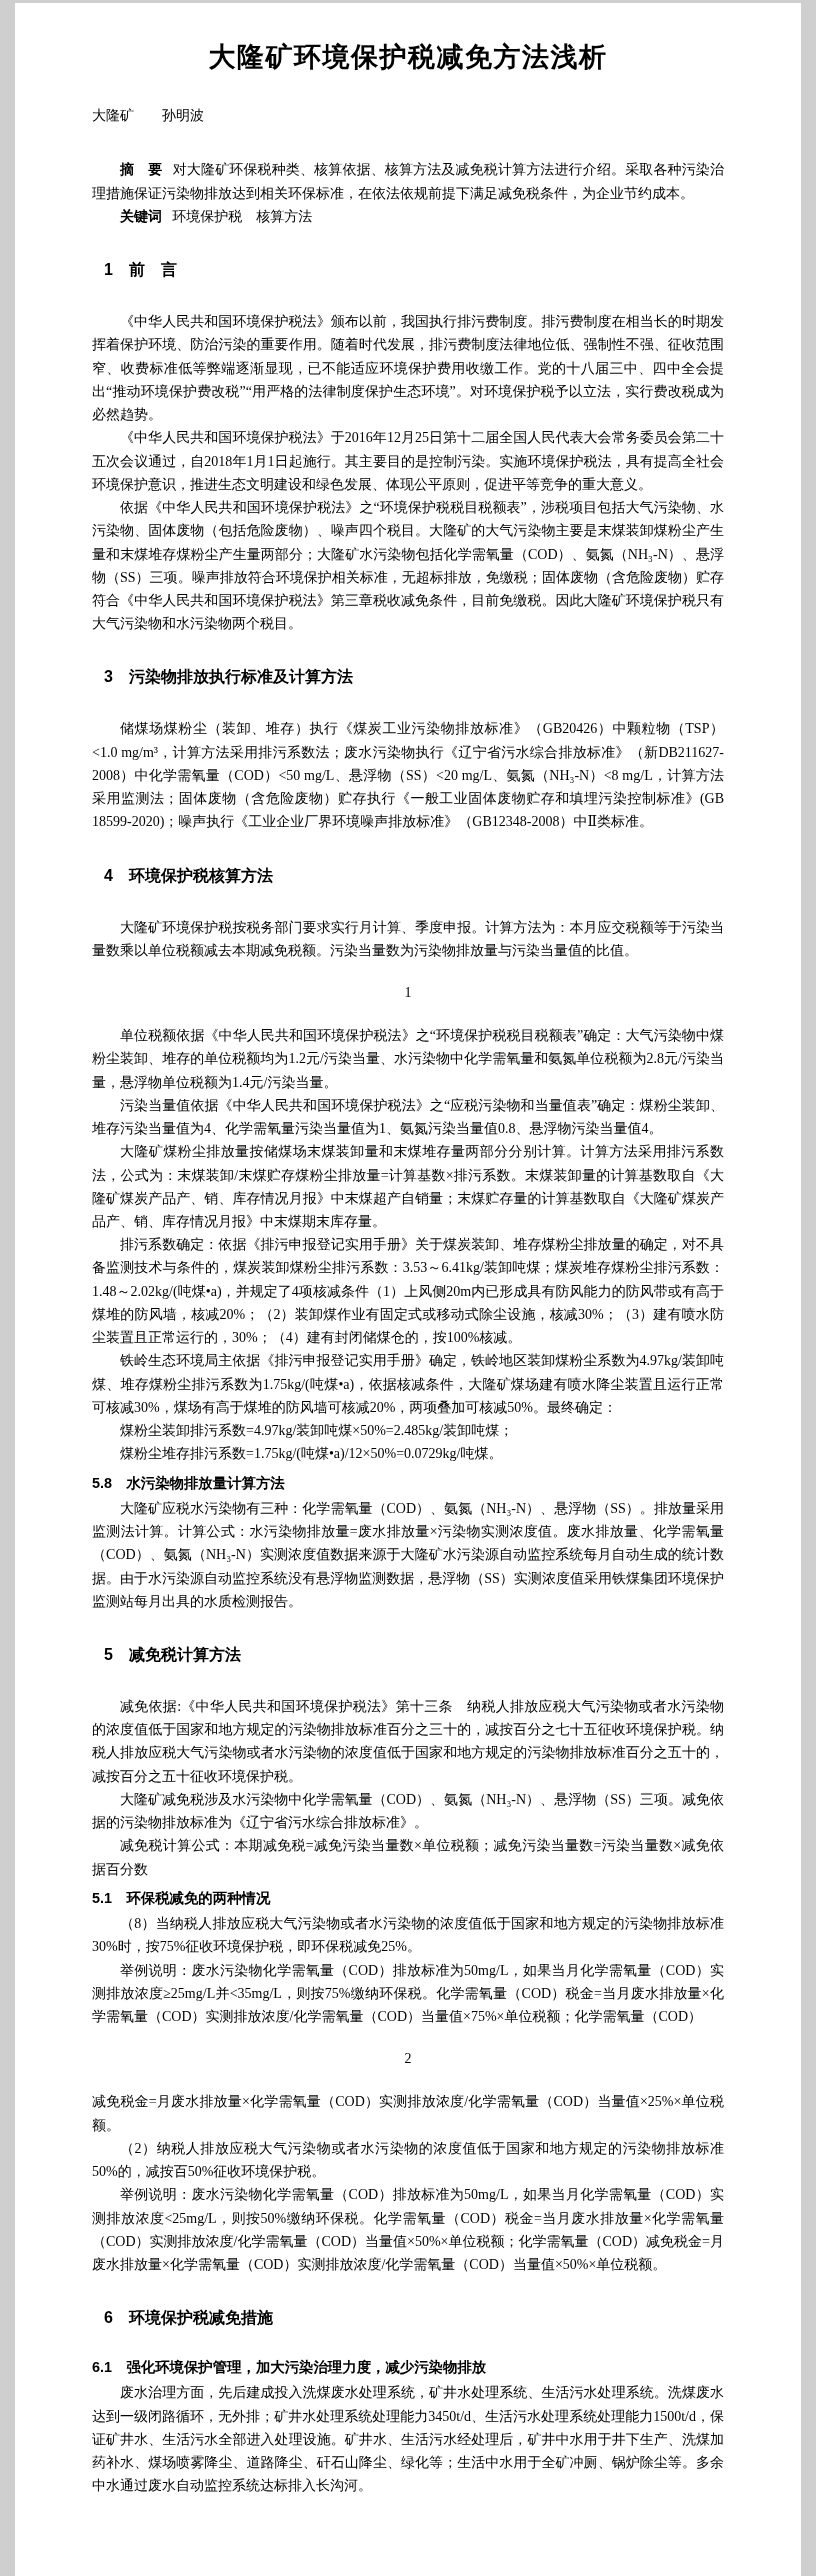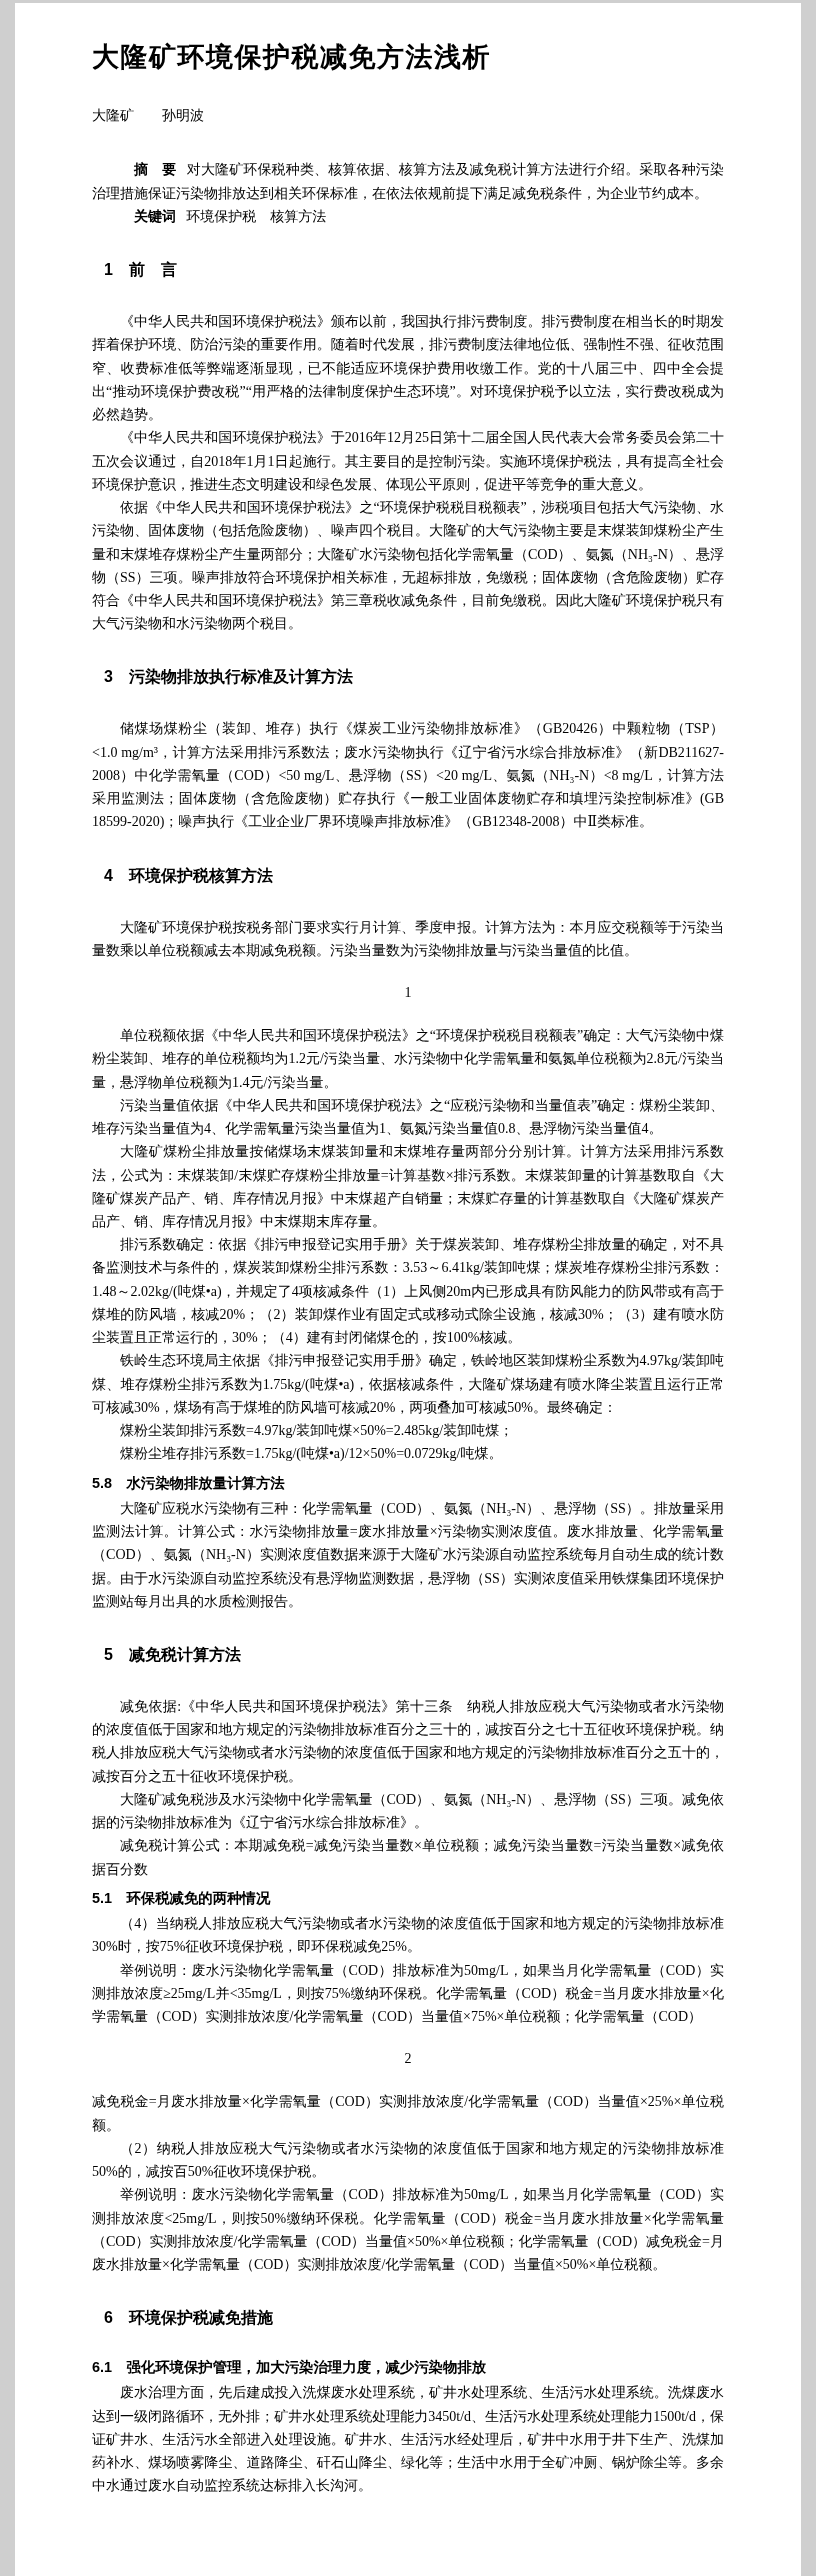--- a/index.html
+++ b/index.html
@@ -6,22 +6,22 @@
   html, body { margin: 0; padding: 0; background: #cfcfcf; }
   .page {
     width: 786px;
     margin: 3.1px auto;
     background: #ffffff;
     padding: 24px 77px 77px;
     min-height: 3291px;
     color: #000;
     font-family: "Liberation Serif", "DejaVu Serif", serif;
   }
-  .hei, h1, h2, h3, .table-caption { font-family: "Liberation Sans", "DejaVu Sans", sans-serif; margin-left: 14px; }
-  h1.title { font-size: 27px; font-weight: bold; margin: 12.4px 0 32px; letter-spacing: 1.5px; }
+  .hei, h1, h2, h3, .table-caption { font-family: "Liberation Sans", "DejaVu Sans", sans-serif; }
+  h1.title { font-size: 27px; text-align: center; font-weight: bold; margin: 12.4px 0 32px; letter-spacing: 1.5px; }
   .byline { font-size: 14px; margin: 0 0 33px; }
   .para { font-size: 14px; line-height: 1.66; text-align: justify; text-indent: 2em; margin: 0; }
   .noindent { text-indent: 0; }
   .para b.label { margin-right: 10.3px; }
   h2 { font-size: 16px; font-weight: bold; margin: 32px 12px 29px; }
   h3 { font-size: 14.4px; font-weight: bold; margin: 8.2px 0 4.1px; }
   .page-number { font-size: 14px; text-align: center; margin: 23px 0; }
 </style>
 </head>
 <body>
@@ -61,21 +61,21 @@
 
   <h3>5.8　水污染物排放量计算方法</h3>
   <p class="para">大隆矿应税水污染物有三种：化学需氧量（COD）、氨氮（NH₃-N）、悬浮物（SS）。排放量采用监测法计算。计算公式：水污染物排放量=废水排放量×污染物实测浓度值。废水排放量、化学需氧量（COD）、氨氮（NH₃-N）实测浓度值数据来源于大隆矿水污染源自动监控系统每月自动生成的统计数据。由于水污染源自动监控系统没有悬浮物监测数据，悬浮物（SS）实测浓度值采用铁煤集团环境保护监测站每月出具的水质检测报告。</p>
 
   <h2>5　减免税计算方法</h2>
   <p class="para">减免依据:《中华人民共和国环境保护税法》第十三条　纳税人排放应税大气污染物或者水污染物的浓度值低于国家和地方规定的污染物排放标准百分之三十的，减按百分之七十五征收环境保护税。纳税人排放应税大气污染物或者水污染物的浓度值低于国家和地方规定的污染物排放标准百分之五十的，减按百分之五十征收环境保护税。</p>
   <p class="para">大隆矿减免税涉及水污染物中化学需氧量（COD）、氨氮（NH₃-N）、悬浮物（SS）三项。减免依据的污染物排放标准为《辽宁省污水综合排放标准》。</p>
   <p class="para">减免税计算公式：本期减免税=减免污染当量数×单位税额；减免污染当量数=污染当量数×减免依据百分数</p>
 
   <h3>5.1　环保税减免的两种情况</h3>
-  <p class="para">（4）当纳税人排放应税大气污染物或者水污染物的浓度值低于国家和地方规定的污染物排放标准30%时，按75%征收环境保护税，即环保税减免25%。</p>
+  <p class="para">（8）当纳税人排放应税大气污染物或者水污染物的浓度值低于国家和地方规定的污染物排放标准30%时，按75%征收环境保护税，即环保税减免25%。</p>
   <p class="para">举例说明：废水污染物化学需氧量（COD）排放标准为50mg/L，如果当月化学需氧量（COD）实测排放浓度≥25mg/L并&lt;35mg/L，则按75%缴纳环保税。化学需氧量（COD）税金=当月废水排放量×化学需氧量（COD）实测排放浓度/化学需氧量（COD）当量值×75%×单位税额；化学需氧量（COD）</p>
 
   <div class="page-number">2</div>
 
   <p class="para noindent">减免税金=月废水排放量×化学需氧量（COD）实测排放浓度/化学需氧量（COD）当量值×25%×单位税额。</p>
   <p class="para">（2）纳税人排放应税大气污染物或者水污染物的浓度值低于国家和地方规定的污染物排放标准50%的，减按百50%征收环境保护税。</p>
   <p class="para">举例说明：废水污染物化学需氧量（COD）排放标准为50mg/L，如果当月化学需氧量（COD）实测排放浓度&lt;25mg/L，则按50%缴纳环保税。化学需氧量（COD）税金=当月废水排放量×化学需氧量（COD）实测排放浓度/化学需氧量（COD）当量值×50%×单位税额；化学需氧量（COD）减免税金=月废水排放量×化学需氧量（COD）实测排放浓度/化学需氧量（COD）当量值×50%×单位税额。</p>
 
   <h2>6　环境保护税减免措施</h2>
 

